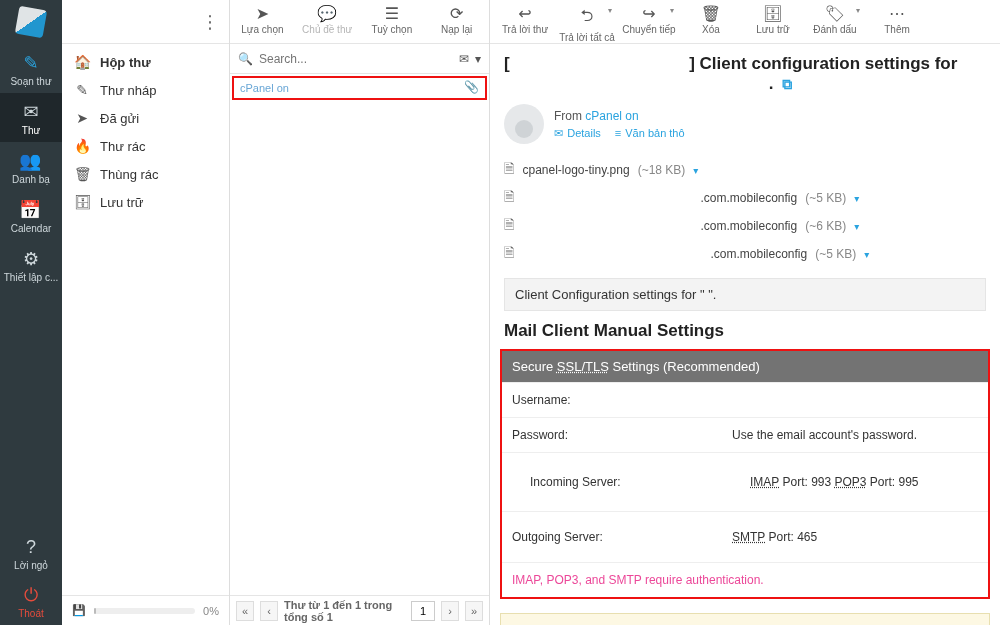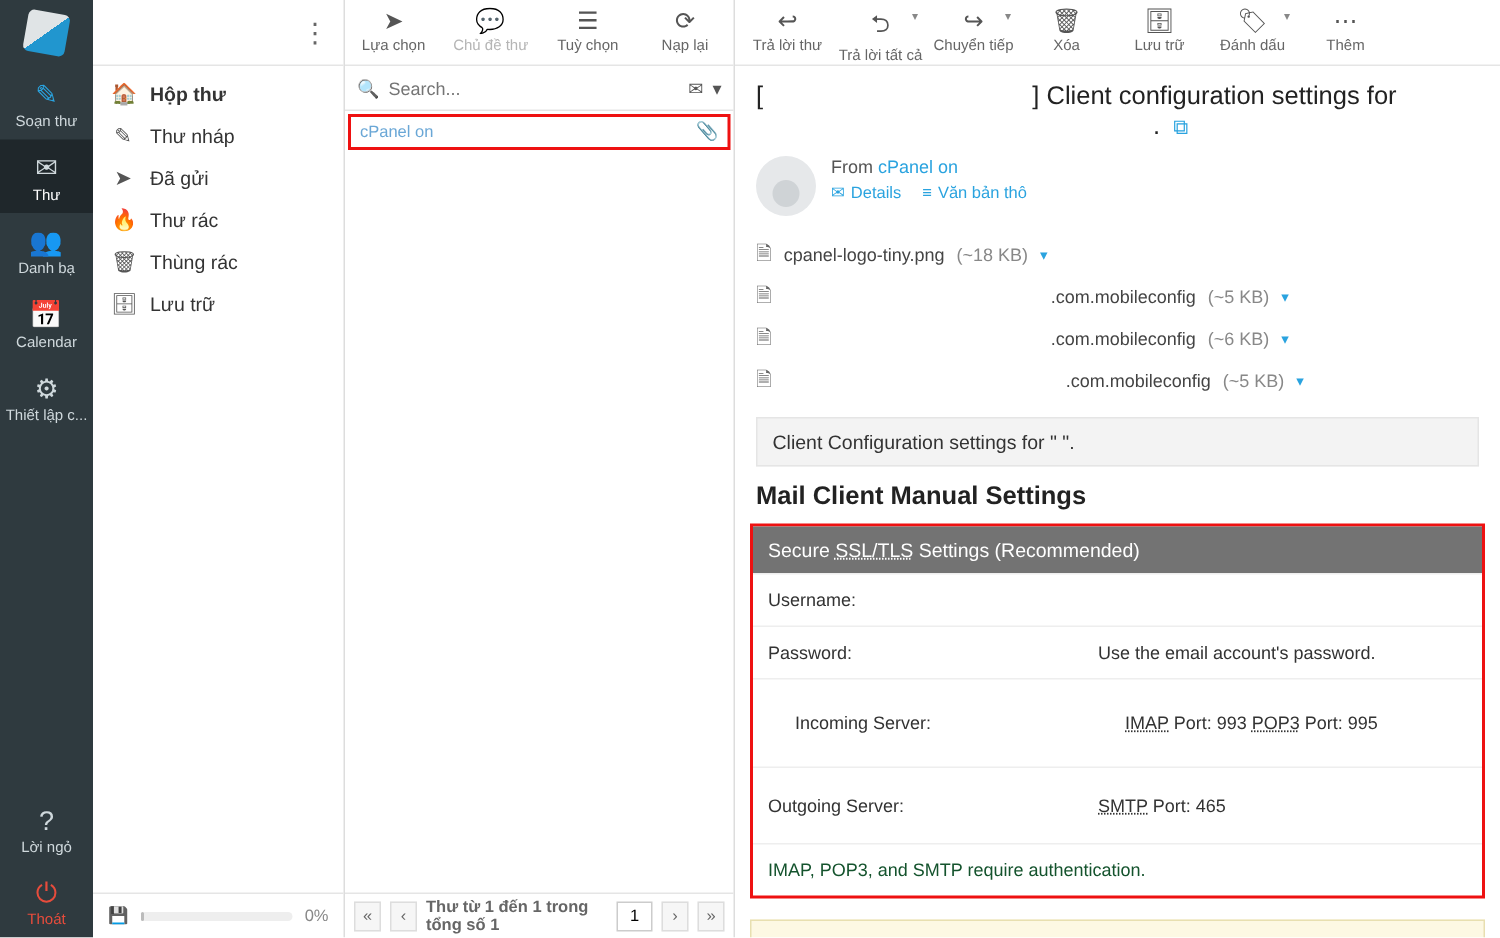--- a/index.html
+++ b/index.html
@@ -50,43 +50,43 @@
 .pager { height:30px; border-top:1px solid #e5e5e5; display:flex; align-items:center; gap:6px; padding:0 6px; font-size:11px; color:#666;}
 .pager .pbtn { width:18px; height:20px; border:1px solid #ddd; background:#f6f6f6; display:flex;align-items:center;justify-content:center; cursor:pointer; font-size:11px;}
 .pager .pgnum { width:24px; height:20px; border:1px solid #ccc; text-align:center; font-size:11px; }
 
 
 .preview { flex:1; display:flex; flex-direction:column; overflow:hidden; }
 .preview .toolbar2 { height:44px; border-bottom:1px solid #e5e5e5; display:flex; align-items:flex-start; padding:0 4px; }
 .preview .toolbar2 .tbtn { width:62px; text-align:center; font-size:10px; color:#666; padding-top:4px; cursor:pointer; position:relative;}
 .preview .toolbar2 .tbtn .tic{display:block;font-size:16px;color:#555;margin-bottom:1px;}
 .preview .toolbar2 .tbtn .dd{position:absolute; top:6px; right:6px; font-size:8px; color:#888;}
-.subjline { padding:10px 14px 6px 14px; font-size:17px; font-weight:400; color:#222; }
+.subjline { padding:10px 14px 6px 14px; font-size:17px; font-weight:700; color:#222; }
 .subjline .ext { color:#2aa3df; font-size:14px; margin-left:4px;}
-.fromrow { display:flex; align-items:flex-start; gap:10px; padding:4px 14px 8px 14px; font-size:12px; color:#555;}
+.fromrow { display:flex; align-items:center; gap:10px; padding:4px 14px 8px 14px; font-size:12px; color:#555;}
 .avatar { width:40px; height:40px; border-radius:50%; background:#e6e8ea; display:flex; align-items:flex-end; justify-content:center; overflow:hidden;}
 .avatar::before{content:""; width:18px;height:18px;border-radius:50%;background:#cfd3d6; margin-bottom:6px;}
 .fromrow a{ color:#2aa3df; text-decoration:none; }
 .fromrow .meta{ display:flex; gap:14px; margin-top:4px; font-size:11px;}
 .fromrow .meta span{ color:#2aa3df; cursor:pointer; display:flex; align-items:center; gap:4px;}
 .attaches { padding:4px 14px 10px 14px; font-size:12px; color:#444; }
 .attaches .att { display:flex; align-items:center; gap:8px; padding:3px 0;}
 .attaches .att .aic{ color:#666; font-size:13px;}
 .attaches .att .sz{ color:#888;}
 .attaches .att .dd{ color:#2aa3df; font-size:10px; cursor:pointer;}
 .cfgtitle { margin:0 14px; padding:8px 10px; background:#f3f3f3; border:1px solid #e5e5e5; font-size:13px; color:#333;}
 .manual { padding:10px 14px 4px 14px; font-size:17px; font-weight:700; color:#222;}
 .tablewrap { margin:4px 10px 8px 10px; border:2px solid #e11; }
 .tablewrap .hdr { background:#737373; color:#fff; padding:8px 10px; font-size:13px;}
 .tablewrap .hdr .u{ text-decoration:underline dotted; }
 .tablewrap .row { display:flex; padding:10px 10px; font-size:12px; color:#333; border-top:1px solid #eee;}
 .tablewrap .row:first-of-type{border-top:none;}
 .tablewrap .row .k{ width:220px;}
 .tablewrap .row .v .u{ text-decoration:underline dotted;margin-top:41px;}
-.tablewrap .note{ padding:10px; font-size:12px; color:#14532d; border-top:1px solid #eee;}
+.tablewrap .note{ padding:10px; font-size:12px; color:#ec4899; border-top:1px solid #eee;}
 .nonssl { margin:6px 10px 0 10px; border:1px solid #e8dfb0; background:#fdf8e3; padding:10px; font-size:13px; color:#555;}
 </style>
 </head>
 <body>
 
 <div class="app">
 
   <div class="sidebar">
     <div class="logo">
         <div class="cube"></div>

